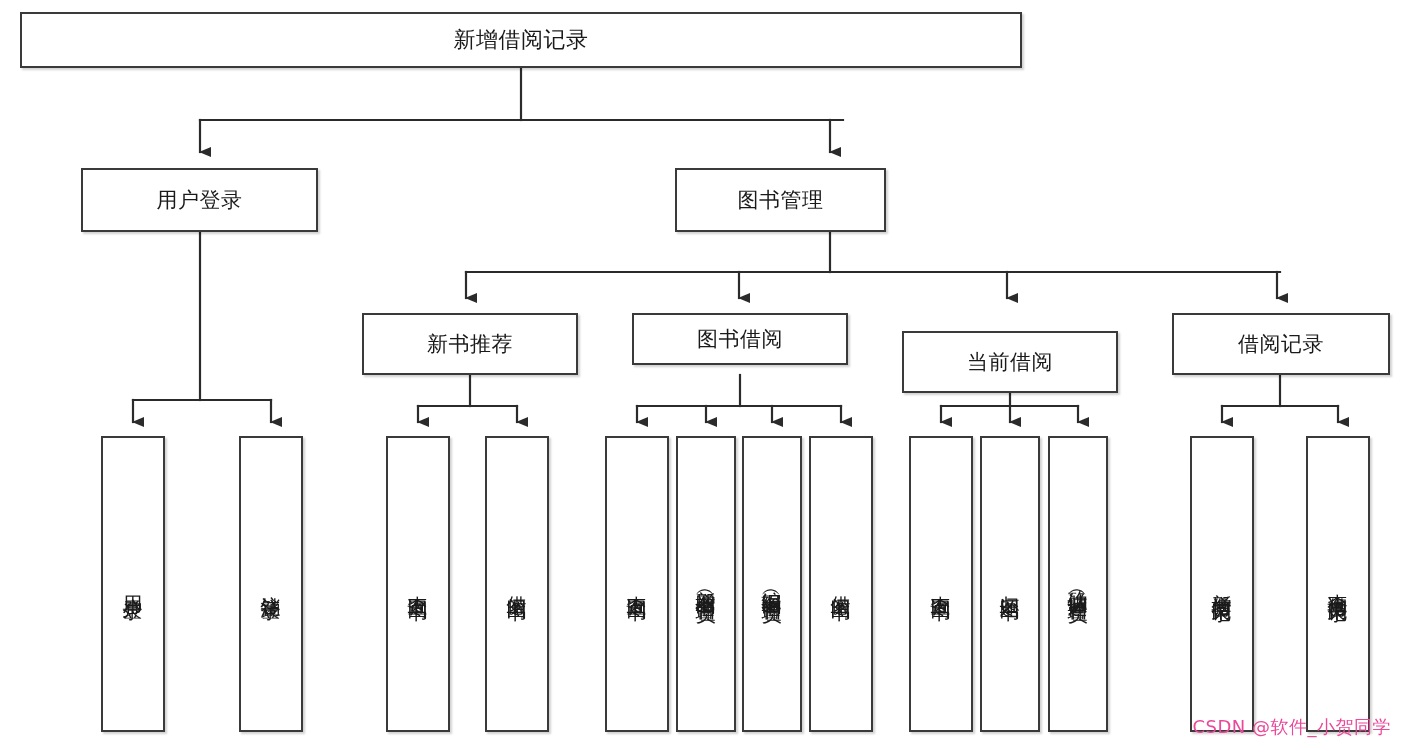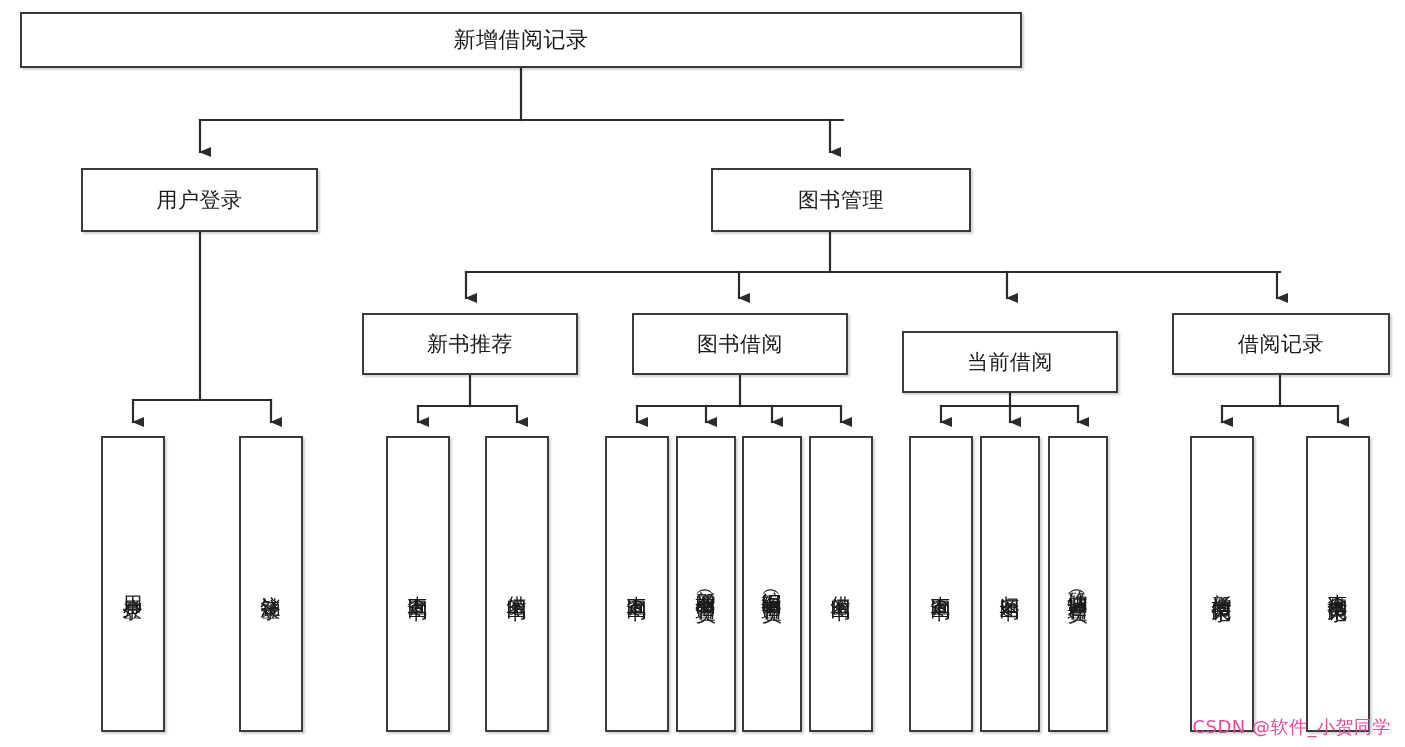--- a/index.html
+++ b/index.html
@@ -124,29 +124,29 @@
   </svg>
 
   <div class="node root" style="left:20px; top:12px; width:1002px; height:56px;">
     <span class="label">新增借阅记录</span>
   </div>
 
   <div class="node" style="left:81px; top:168px; width:237px; height:64px;">
     <span class="label">用户登录</span>
   </div>
 
-  <div class="node" style="left:711px; top:168px; width:260px; height:64px;">
+  <div class="node" style="left:675px; top:168px; width:211px; height:64px;">
     <span class="label">图书管理</span>
   </div>
 
   <div class="node" style="left:362px; top:313px; width:216px; height:62px;align-items:center;">
     <span class="label">新书推荐</span>
   </div>
 
-  <div class="node" style="left:632px; top:313px; width:216px; height:62px;">
+  <div class="node" style="left:632px; top:313px; width:216px; height:52px;">
     <span class="label">图书借阅</span>
   </div>
 
   <div class="node" style="left:902px; top:331px; width:216px; height:62px;">
     <span class="label">当前借阅</span>
   </div>
 
   <div class="node" style="left:1172px; top:313px; width:218px; height:62px;">
     <span class="label">借阅记录</span>
   </div>

